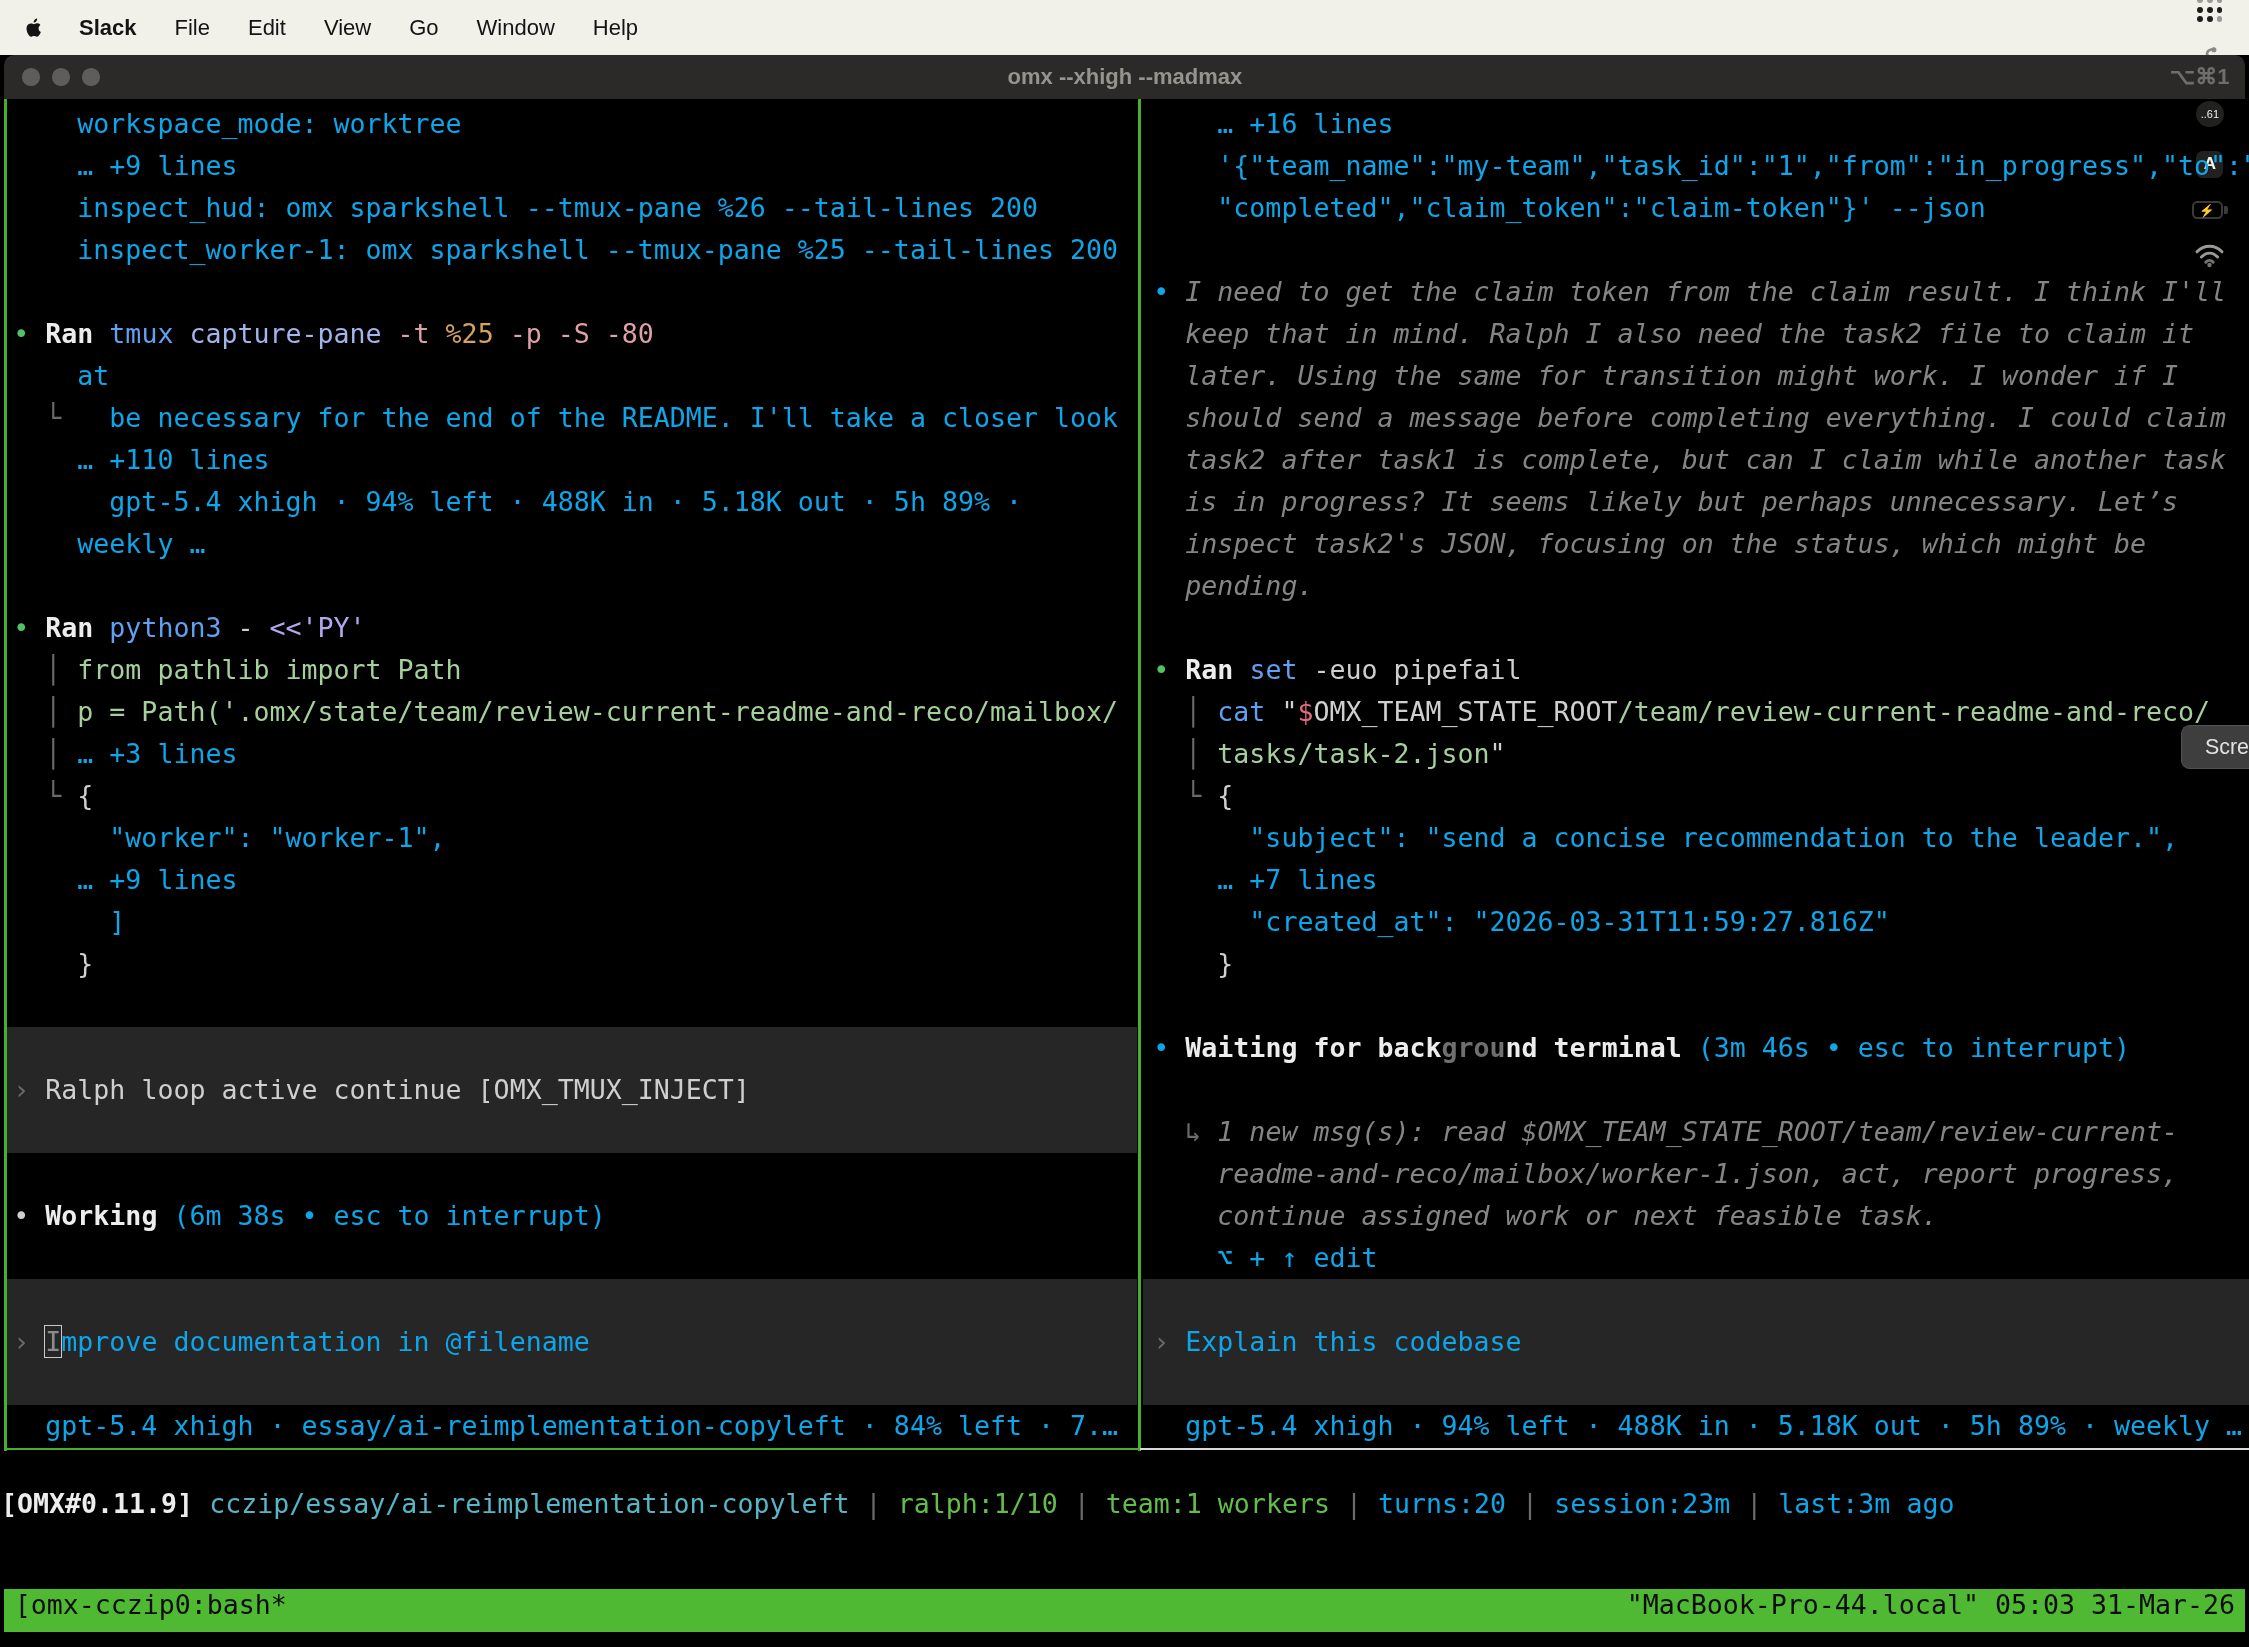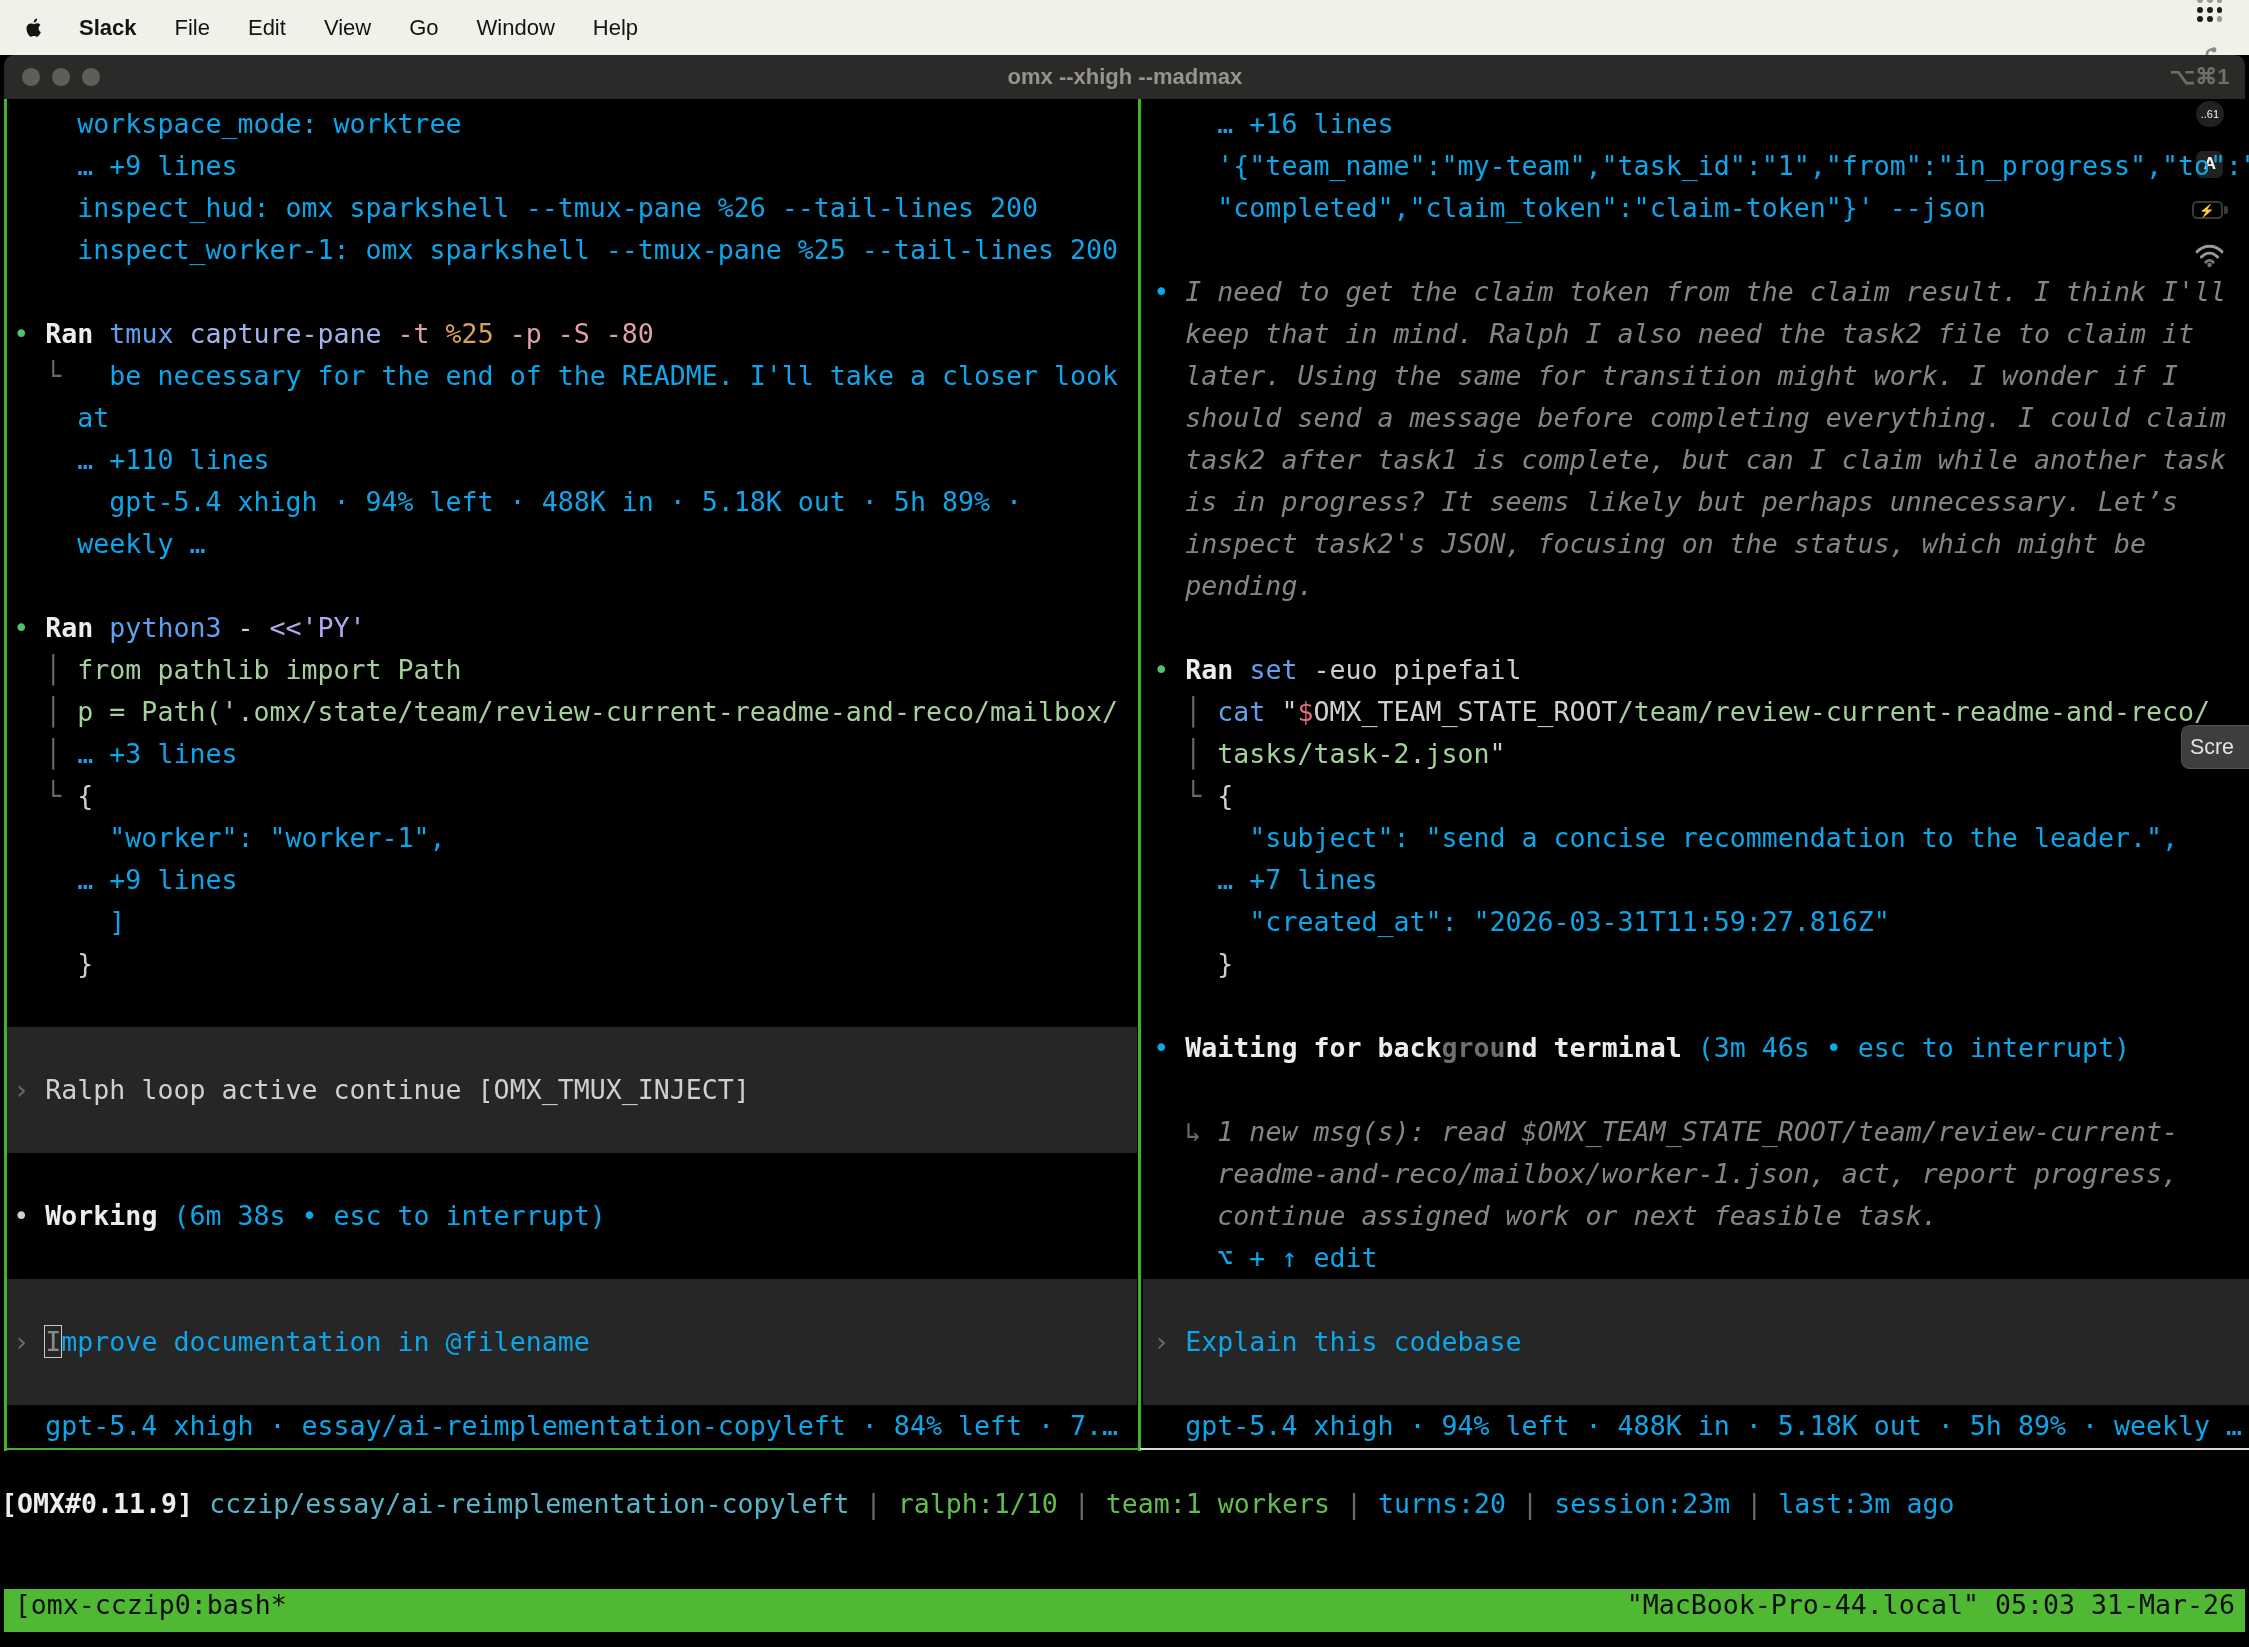--- a/index.html
+++ b/index.html
@@ -81,21 +81,21 @@
   #border-divider { left:1138px; }
   .hline { position:absolute; top:1448px; height:2.2px; }
   #border-bottom-left  { left:4.4px; width:1136px; background:#46b02c; }
   #border-bottom-right { left:1140px; width:1109px; background:#d9d9d9; }
 
   
   .tooltip {
     position:absolute; right:0; top:725px; height:44px; width:69px;
     background:#3e3e3e; border:1.5px solid #525252; border-right:none;
     border-radius:8.9px 0 0 8.9px;
-    display:flex; align-items:center; padding-left:8px;
+    display:flex; align-items:center; padding-left:23px;
     font-family:"Liberation Sans", sans-serif; font-size:21.4px; color:#e3e3e3;
     overflow:hidden; white-space:nowrap;
   }
 
   
   #omx-line { position:absolute; left:1px; top:1485px; height:38px; line-height:38px; font-size:26.6px; white-space:pre; }
 
   
   .tmuxbar {
     position:absolute; left:4.4px; top:1589px; width:2241px; height:43px;
@@ -199,22 +199,22 @@
 </div>
 
 <div class="vline" id="border-left"></div>
 <div class="pane" id="left-pane">
     <div class="line"><span class="seg g">    workspace_mode: worktree</span></div>
     <div class="line"><span class="seg g">    … +9 lines</span></div>
     <div class="line"><span class="seg g">    inspect_hud: omx sparkshell --tmux-pane %26 --tail-lines 200</span></div>
     <div class="line"><span class="seg g">    inspect_worker-1: omx sparkshell --tmux-pane %25 --tail-lines 200</span></div>
     <div class="line"></div>
     <div class="line"><span class="seg bg">• </span><span class="seg w">Ran </span><span class="seg blu">tmux </span><span class="seg peri">capture-pane </span><span class="seg pink">-t </span><span class="seg org">%25 </span><span class="seg pink">-p -S -80</span></div>
+    <div class="line"><span class="seg g">    at</span></div>
     <div class="line"><span class="seg d">  └   </span><span class="seg g">be necessary for the end of the README. I'll take a closer look</span></div>
-    <div class="line"><span class="seg g">    at</span></div>
     <div class="line"><span class="seg g">    … +110 lines</span></div>
     <div class="line"><span class="seg g">      gpt-5.4 xhigh · 94% left · 488K in · 5.18K out · 5h 89% ·</span></div>
     <div class="line"><span class="seg g">    weekly …</span></div>
     <div class="line"></div>
     <div class="line"><span class="seg bg">• </span><span class="seg w">Ran </span><span class="seg blu">python3 </span><span class="seg lg">- </span><span class="seg pur">&lt;&lt;'PY'</span></div>
     <div class="line"><span class="seg d">  │ </span><span class="seg grn">from pathlib import Path</span></div>
     <div class="line"><span class="seg d">  │ </span><span class="seg grn">p = Path('.omx/state/team/review-current-readme-and-reco/mailbox/</span></div>
     <div class="line"><span class="seg d">  │ </span><span class="seg g">… +3 lines</span></div>
     <div class="line"><span class="seg d">  └ </span><span class="seg lg">{</span></div>
     <div class="line"><span class="seg g">      "worker": "worker-1",</span></div>

